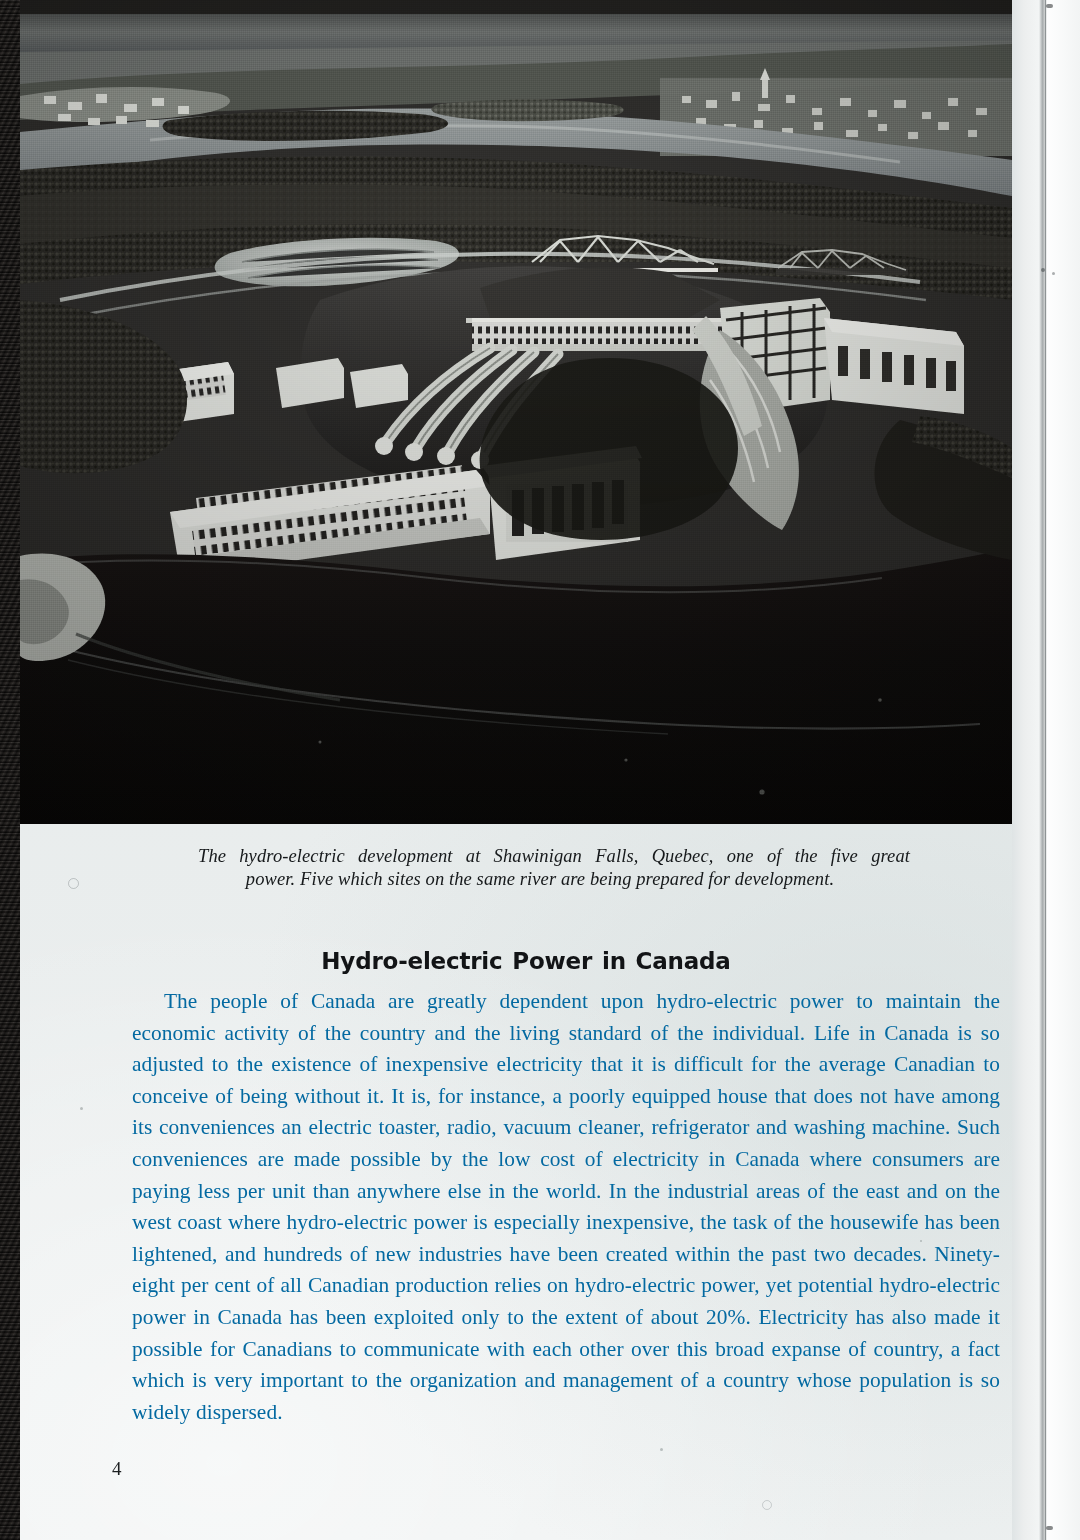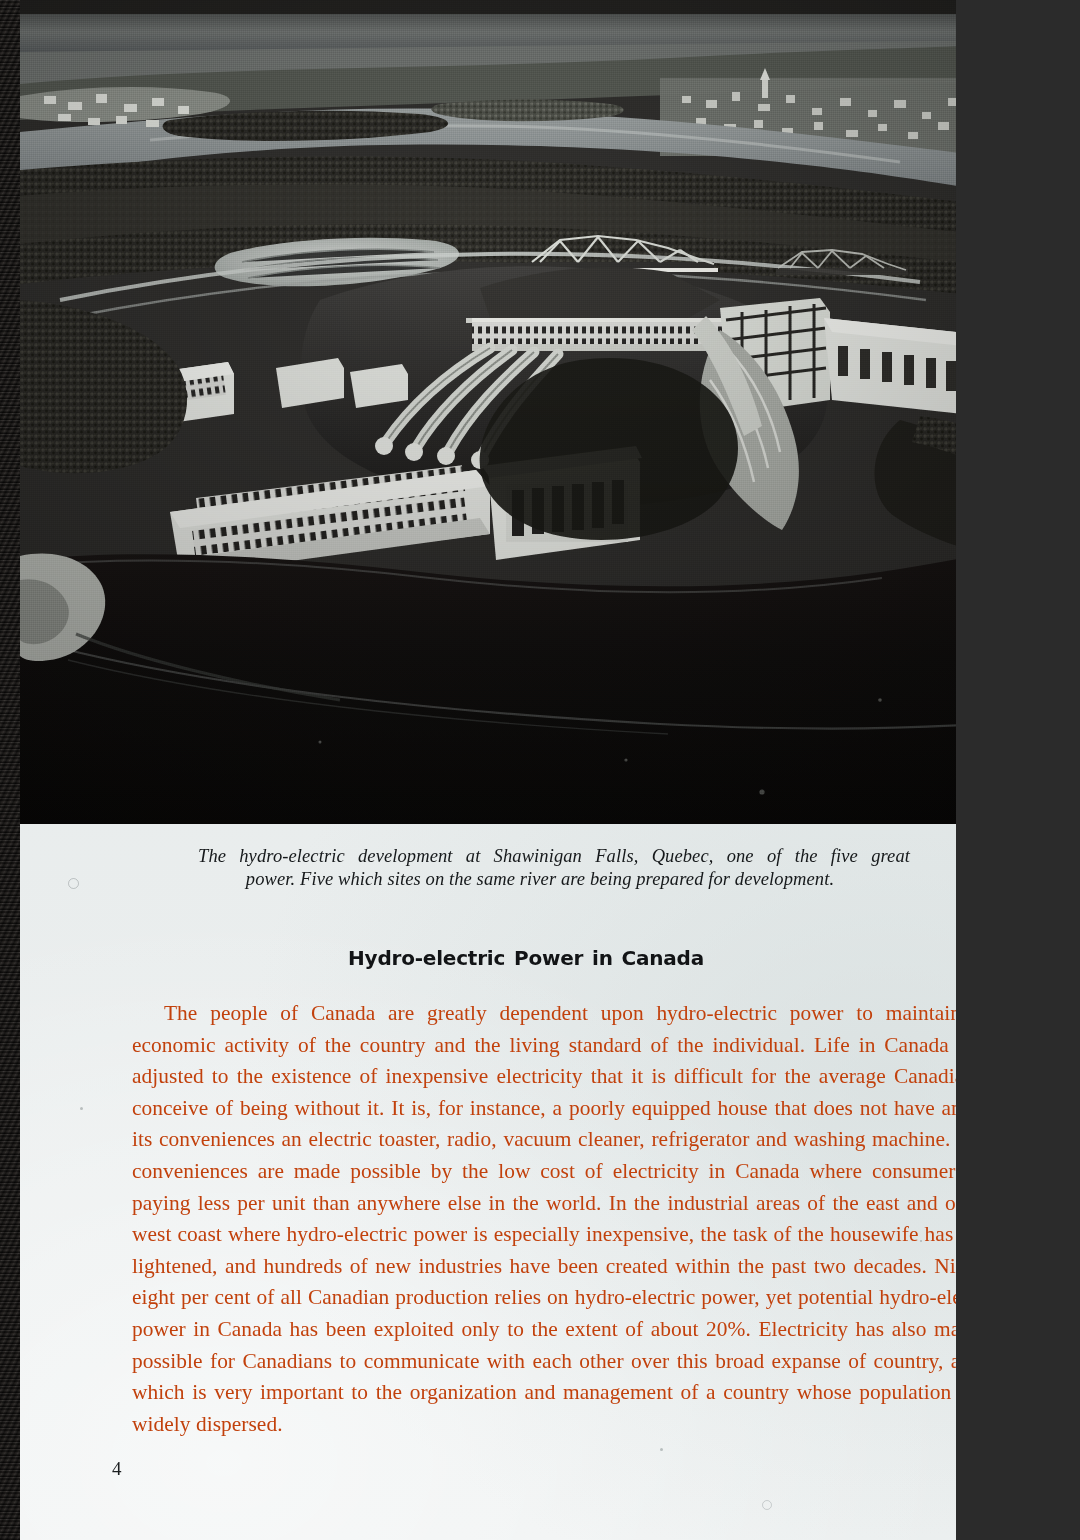--- a/index.html
+++ b/index.html
@@ -7,21 +7,21 @@
     margin: 0;
     padding: 0;
     background: #2b2b2b;
   }
   body {
     font-family: "Liberation Serif", "DejaVu Serif", serif;
   }
 
   .scan {
     position: relative;
-    width: 956px;
+    width: 1080px;
     height: 1540px;
     overflow: hidden;
     background: #15120f;
   }
 
   
   .scan-edge-left {
     position: absolute;
     left: 0; top: 0;
     width: 20px; height: 100%;
@@ -118,40 +118,39 @@
 
   
   .headline {
     position: absolute;
     left: 0;
     top: 933px;
     width: 1012px;
     text-align: center;
     font-family: "DejaVu Sans", "Liberation Sans", sans-serif;
     font-weight: bold;
-    font-size: 20px;
+    font-size: 23px;
     letter-spacing: -0.2px;
     color: #121416;
     word-spacing: 2px;
   }
 
   
   .body-copy {
     position: absolute;
     left: 112px;
     top: 986px;
     width: 868px;
     font-family: "Liberation Serif", "DejaVu Serif", serif;
     font-size: 21.4px;
     line-height: 31.6px;
-    color: #c2410c;
+    color: #0369a1;
     text-align: justify;
     text-indent: 32px;
     letter-spacing: .05px;
-    margin-top: 12px;
   }
   .body-copy p { margin: 0; }
 
   
   .folio {
     position: absolute;
     left: 92px;
     top: 1458px;
     font-family: "Liberation Serif", "DejaVu Serif", serif;
     font-size: 19px;

